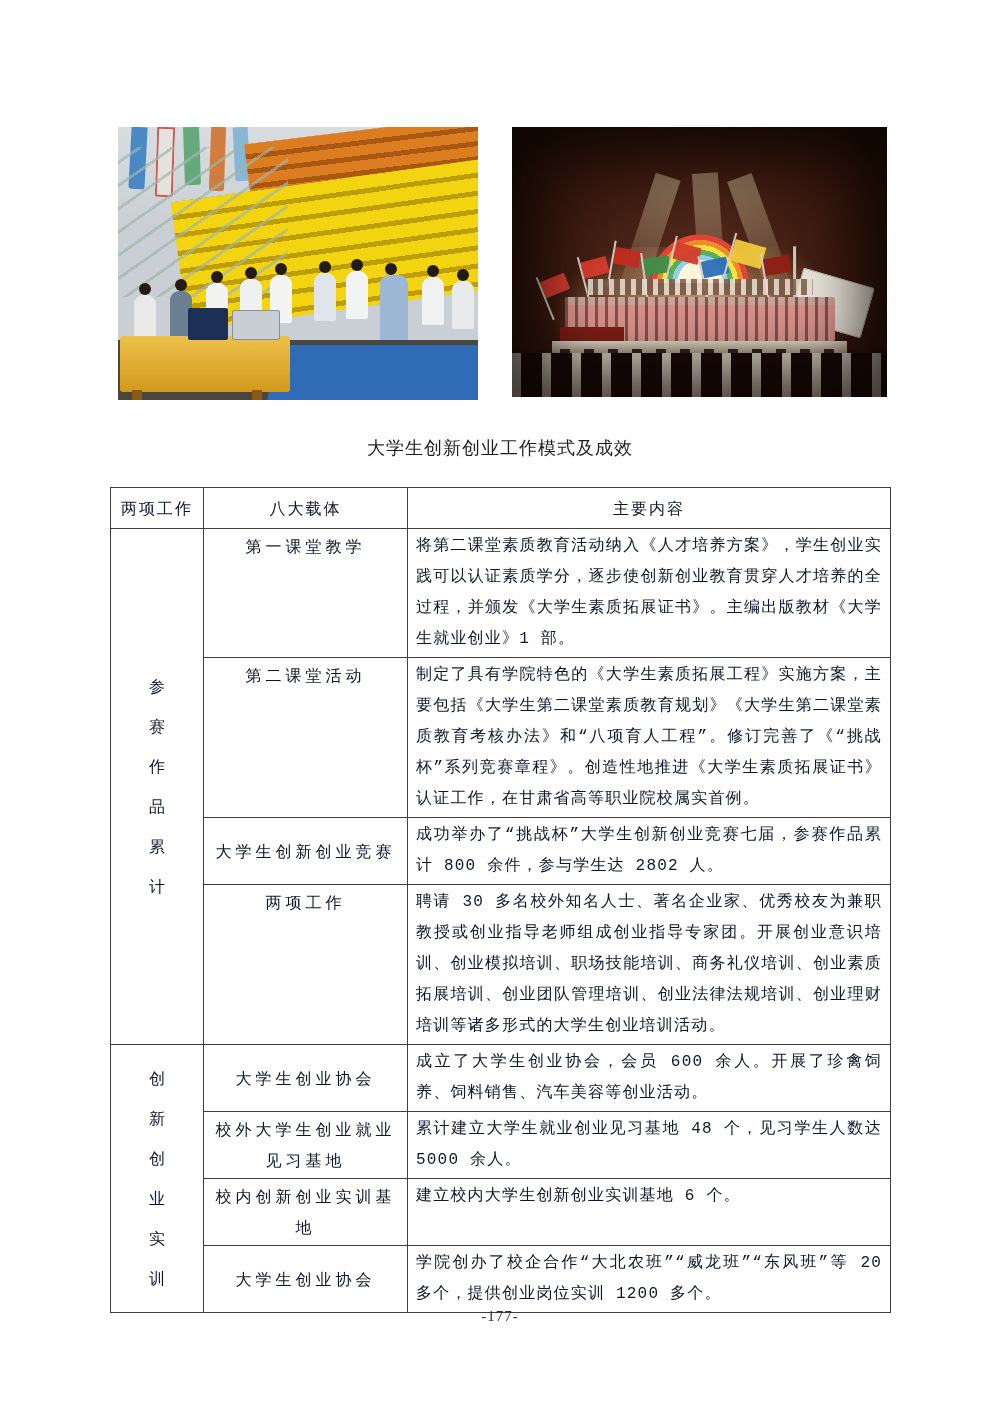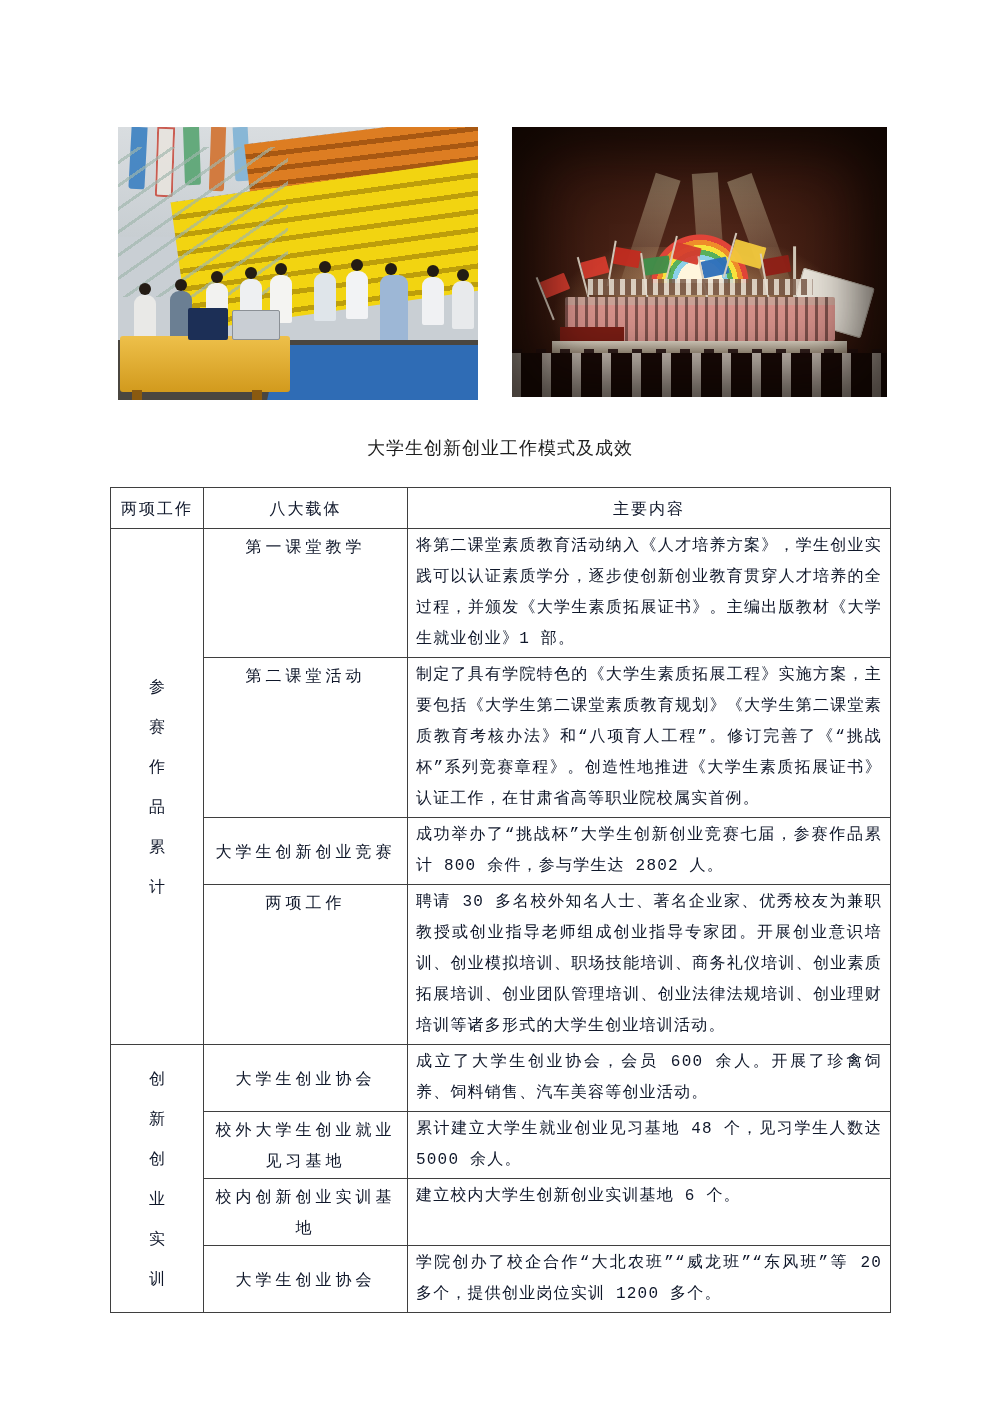--- a/index.html
+++ b/index.html
@@ -234,14 +234,15 @@
         <td class="carrier">校内创新创业实训基地</td>
         <td class="content">建立校内大学生创新创业实训基地 6 个。</td>
       </tr>
       <tr>
         <td class="carrier">大学生创业协会</td>
         <td class="content">学院创办了校企合作“大北农班”“威龙班”“东风班”等 20 多个，提供创业岗位实训 1200 多个。</td>
       </tr>
     </tbody>
   </table>
 
+  <div class="page-number">-177-</div>
 
 </div>
 
 </body></html>

